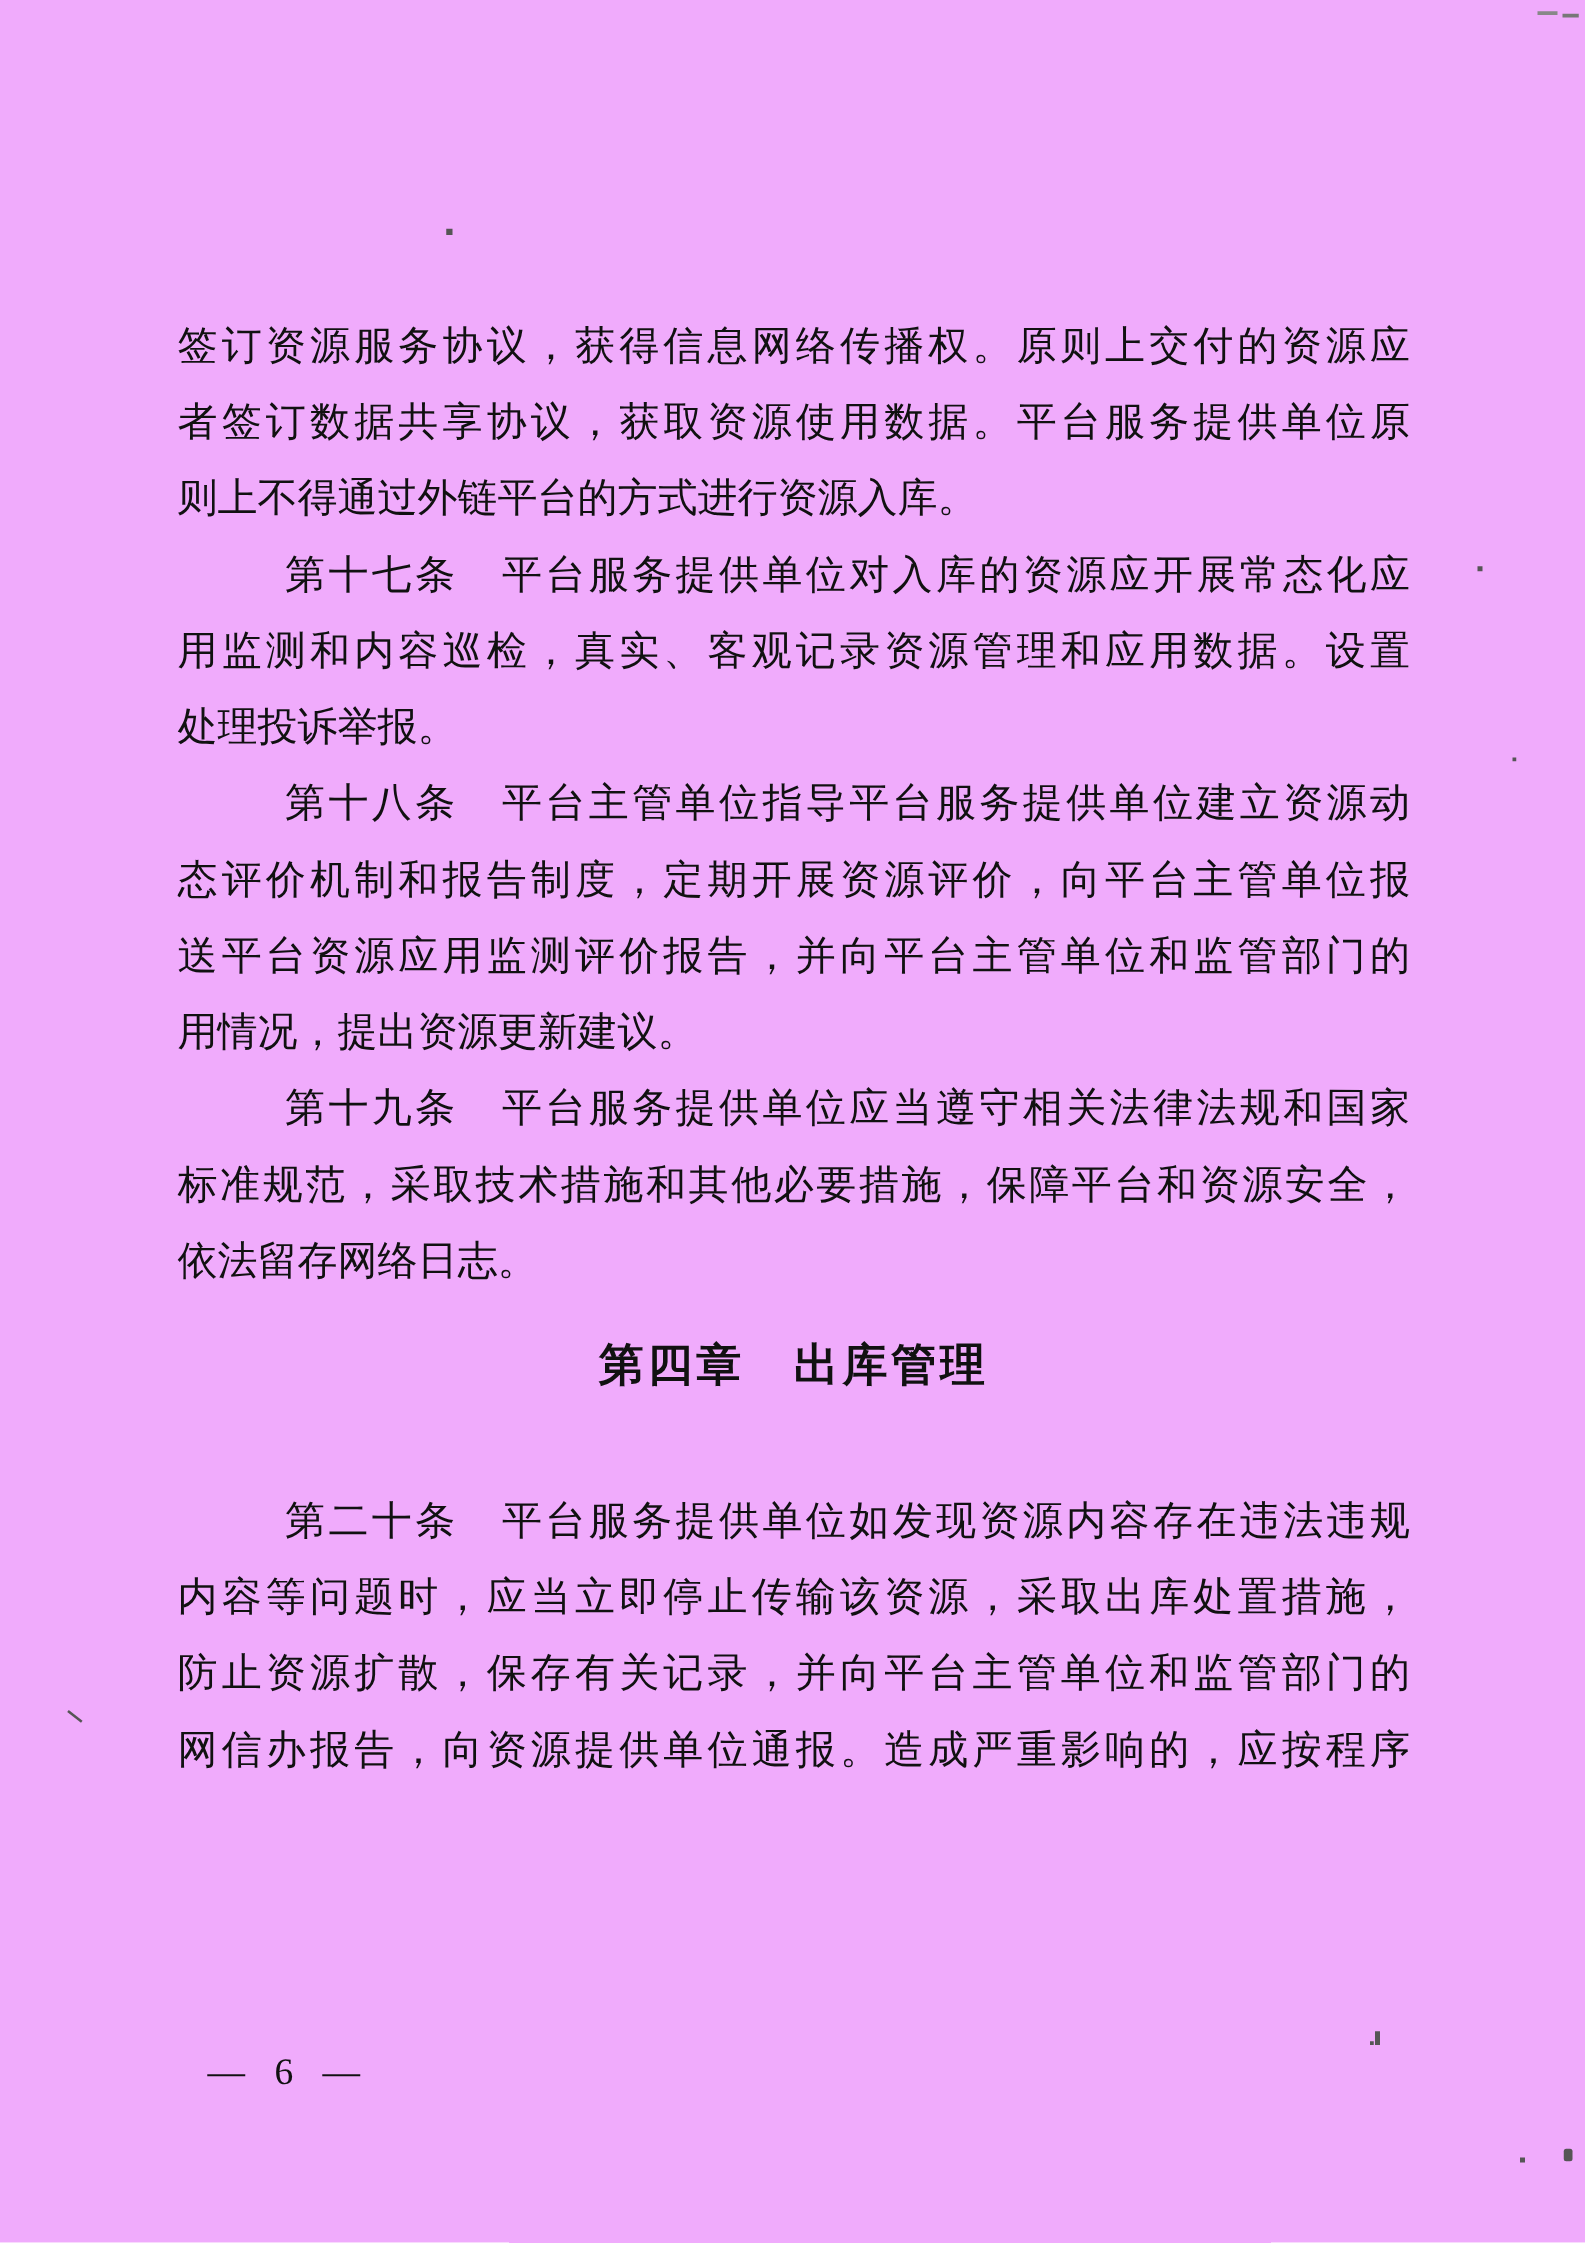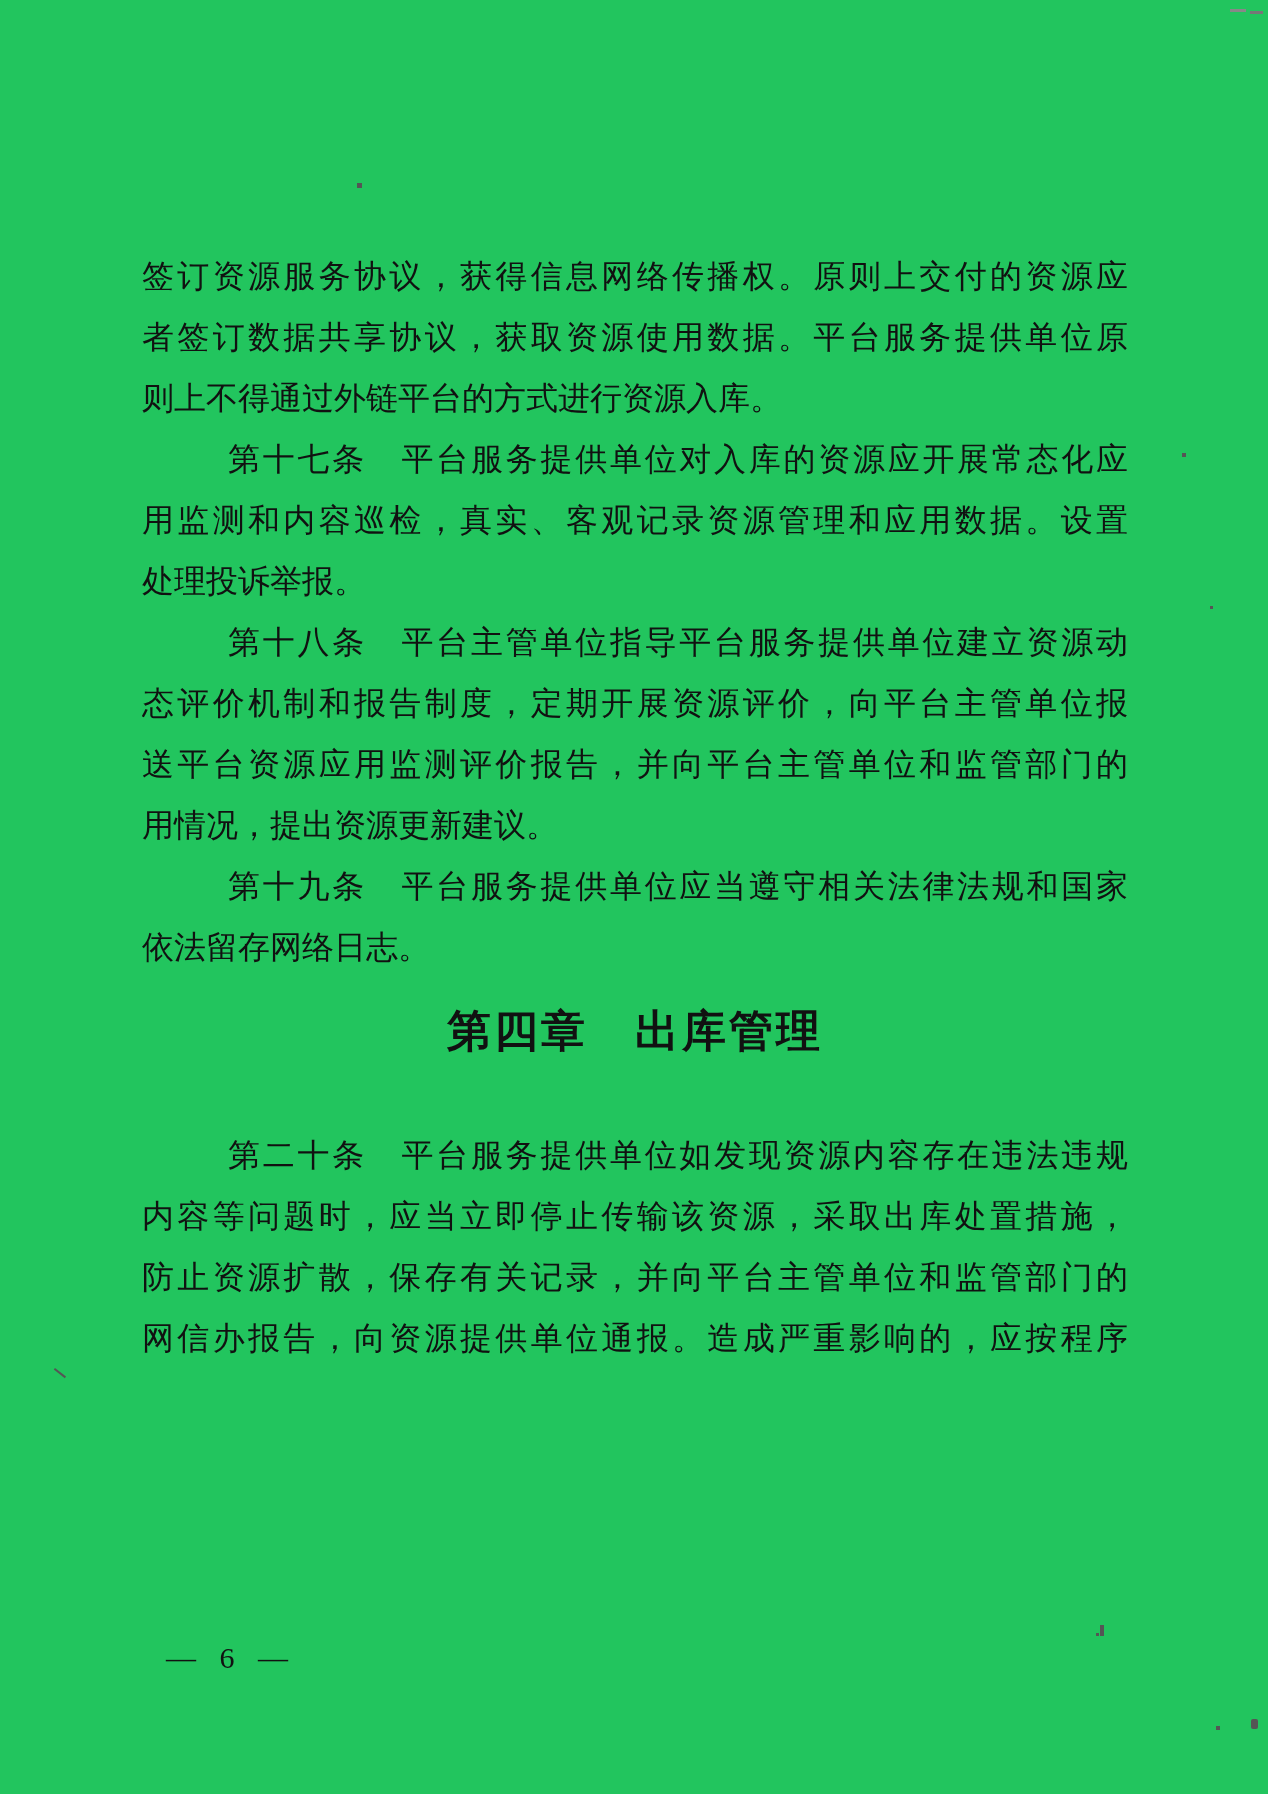--- a/index.html
+++ b/index.html
@@ -1,20 +1,20 @@
 <!DOCTYPE html>
 <html><head>
 <meta charset="utf-8">
 <style>
   html, body { margin: 0; padding: 0; background: #ffffff; }
   .page {
     position: relative;
     width: 1268px;
     height: 1794px;
-    background: #22c55e;
+    background: #f0abfc;
     overflow: hidden;
     font-family: "Liberation Serif", "DejaVu Serif", serif;
     color: #111111;
   }
   .body-text {
     position: absolute;
     left: 142px;
     top: 246px;
     width: 986px;
   }
@@ -29,21 +29,21 @@
   }
   .line.end {
     text-align-last: left;
   }
   .line.indent {
     text-indent: 86px;
   }
   .chapter-heading {
     font-family: "Liberation Sans", "DejaVu Sans", sans-serif;
     font-weight: bold;
-    font-size: 44px;
+    font-size: 36px;
     line-height: 50px;
     text-align: center;
     letter-spacing: 3px;
     margin: 28px 0 69px 0;
   }
   .page-number {
     position: absolute;
     left: 166px;
     top: 1640px;
     font-size: 30px;
@@ -66,20 +66,21 @@
     <div class="line">者签订数据共享协议，获取资源使用数据。平台服务提供单位原</div>
     <div class="line end">则上不得通过外链平台的方式进行资源入库。</div>
     <div class="line indent">第十七条　平台服务提供单位对入库的资源应开展常态化应</div>
     <div class="line">用监测和内容巡检，真实、客观记录资源管理和应用数据。设置</div>
     <div class="line end">处理投诉举报。</div>
     <div class="line indent">第十八条　平台主管单位指导平台服务提供单位建立资源动</div>
     <div class="line">态评价机制和报告制度，定期开展资源评价，向平台主管单位报</div>
     <div class="line">送平台资源应用监测评价报告，并向平台主管单位和监管部门的</div>
     <div class="line end">用情况，提出资源更新建议。</div>
     <div class="line indent">第十九条　平台服务提供单位应当遵守相关法律法规和国家</div>
+    <div class="line">标准规范，采取技术措施和其他必要措施，保障平台和资源安全，</div>
     <div class="line end">依法留存网络日志。</div>
 
     <div class="chapter-heading">第四章　出库管理</div>
 
     <div class="line indent">第二十条　平台服务提供单位如发现资源内容存在违法违规</div>
     <div class="line">内容等问题时，应当立即停止传输该资源，采取出库处置措施，</div>
     <div class="line">防止资源扩散，保存有关记录，并向平台主管单位和监管部门的</div>
     <div class="line">网信办报告，向资源提供单位通报。造成严重影响的，应按程序</div>
   </div>
 

